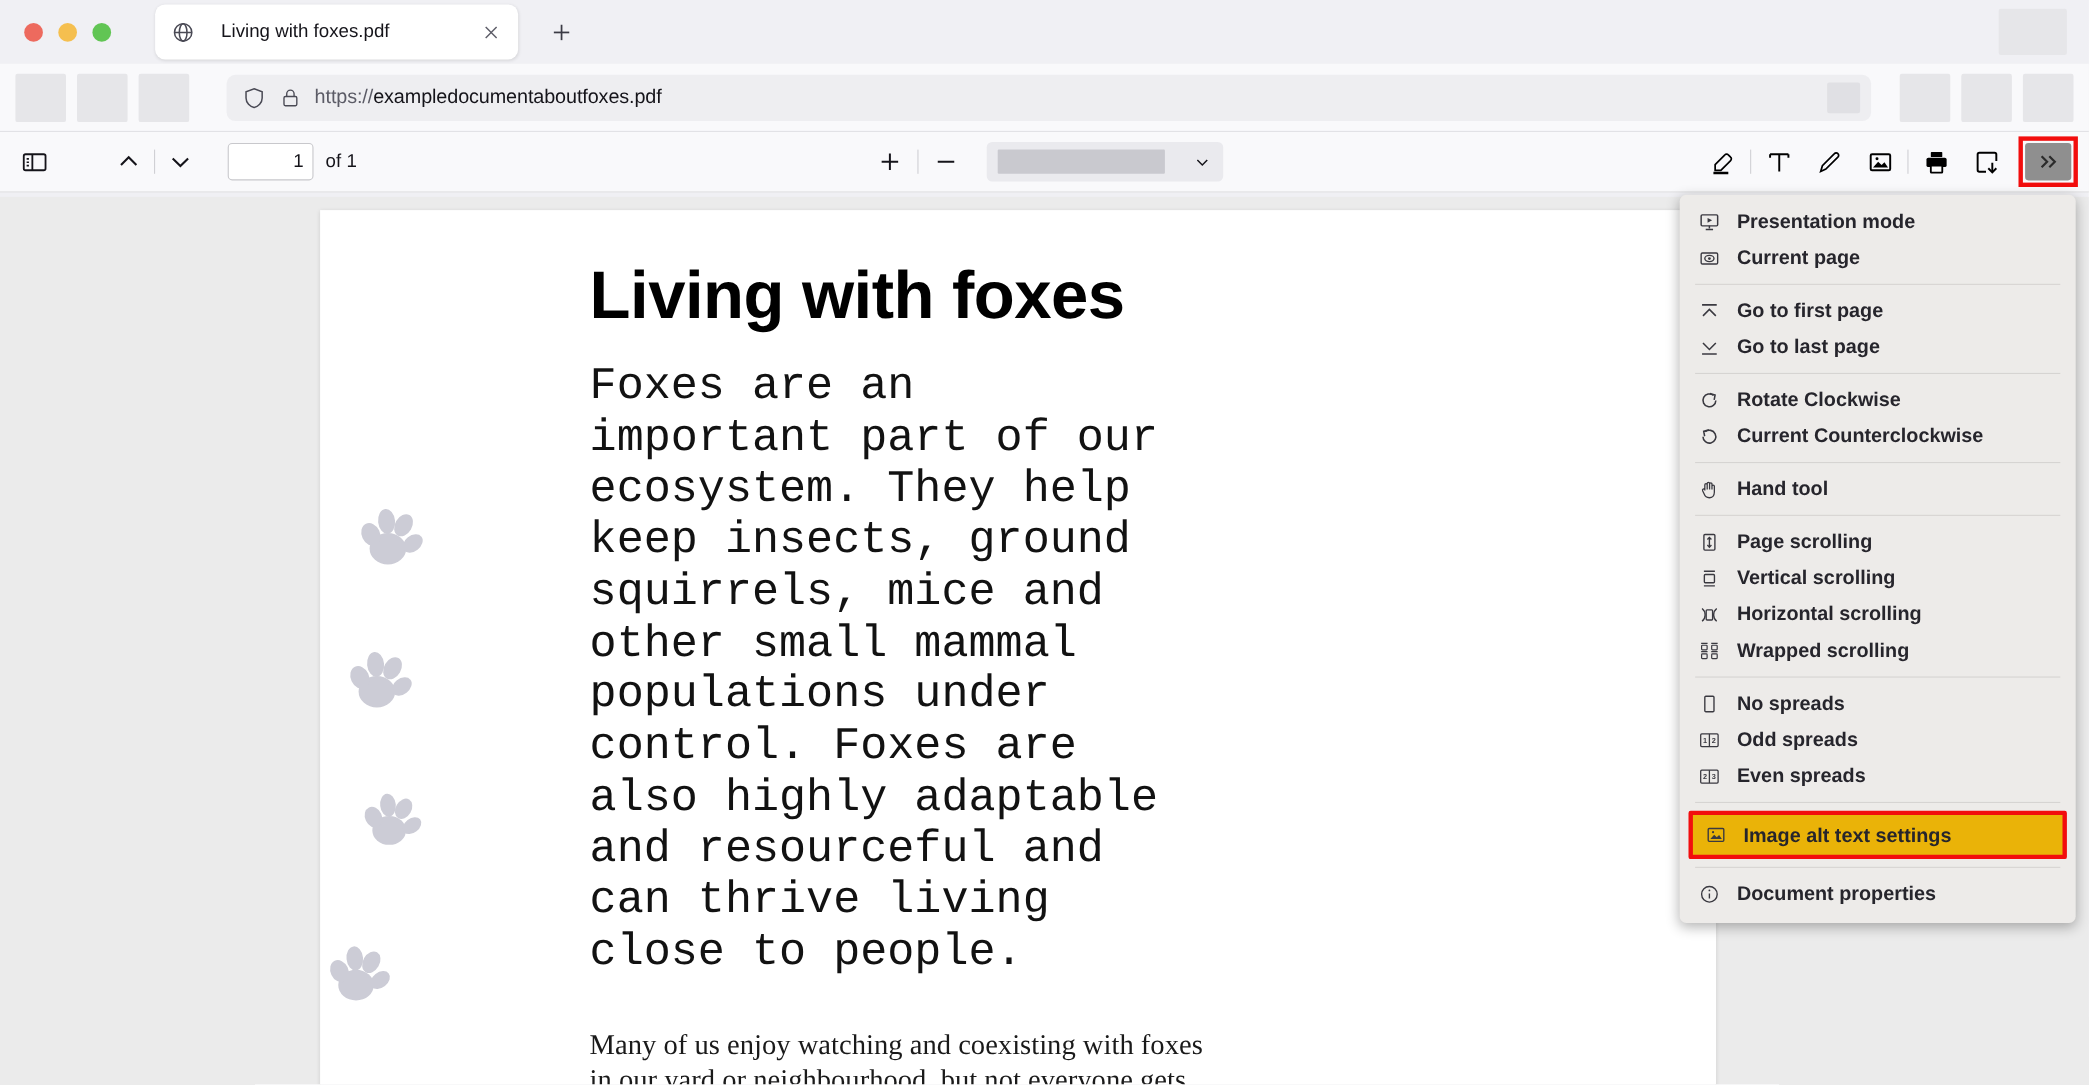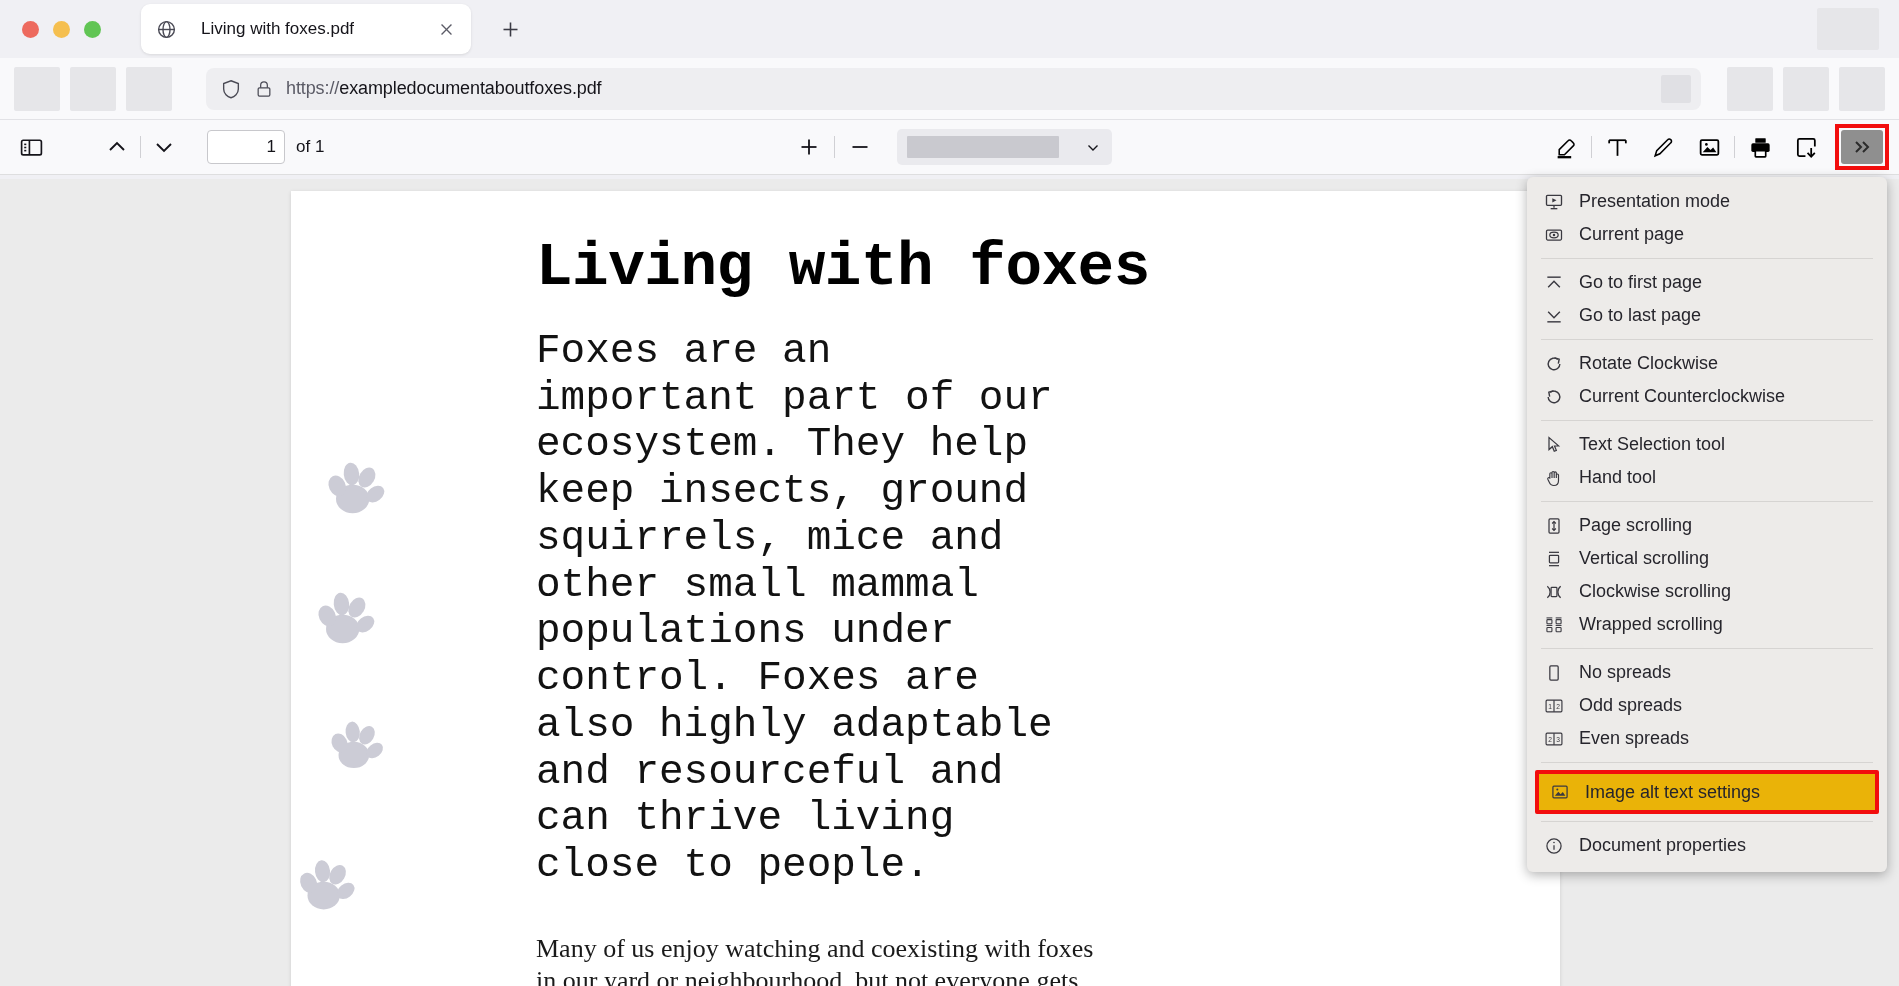--- a/index.html
+++ b/index.html
@@ -113,21 +113,21 @@
     position: absolute; top: 179px; left: 0; right: 0; bottom: 0;
     background: #ebebeb; overflow: hidden;
   }
   .page {
     position: absolute; left: 291px; top: 12px;
     width: 1269px; height: 1100px; background: #ffffff;
     box-shadow: 0 1px 4px rgba(0,0,0,0.12);
   }
   .doc-inner { padding: 42px 60px 0 100px; position: relative; }
   .doc-title {
-    font-family: Liberation Mono, monospace;
+    font-family: Liberation Sans, sans-serif;
     font-size: 61px; font-weight: bold; color: #000;
     letter-spacing: -0.5px; margin-bottom: 26px; margin-left: 145px;
   }
   .doc-lead {
     font-family: Liberation Mono, monospace;
     font-size: 41px; line-height: 1.14; color: #121212;
     margin-left: 145px; width: 540px;
   }
   .doc-body {
     font-family: "Liberation Serif", serif;
@@ -135,21 +135,21 @@
     margin-left: 145px; margin-top: 44px; width: 560px;
   }
   .paws { position: absolute; left: 26px; top: 150px; }
   .paw { position: absolute; opacity: 1; }
 
   
   .menu {
     position: absolute; right: 12px; top: 177px;
     width: 360px; background: #edebe9;
     border-radius: 6px; box-shadow: 0 3px 12px rgba(0,0,0,0.30);
-    padding: 8px 0 10px 0; z-index: 40;
+    padding: 8px 0 10px 0; z-index: 40; font-weight: bold;
   }
   .menu-item {
     display: flex; align-items: center; gap: 14px;
     padding: 4px 14px 4px 16px; height: 33px;
     font-size: 18px; color: #26252c; white-space: nowrap;
   }
   .menu-icon { width: 22px; height: 22px; flex: 0 0 22px; display:flex;align-items:center;justify-content:center; }
   .menu-sep { height: 1px; background: #d6d4d2; margin: 7px 14px; }
   .menu-item.highlight {
     background: #eab308; border: 4px solid #f20d0d;
@@ -445,28 +445,20 @@
           </svg>
         </span>
         <span>Current Counterclockwise</span>
       </div>
     </div>
     <div class="menu-sep"></div>
 
     <div>
       <div class="menu-item">
         <span class="menu-icon">
-          <svg width="20" height="20" viewBox="0 0 24 24" fill="none" stroke="#3a3940" stroke-width="1.5">
-            <path d="M6 3 L6 17.5 L10 14 L12.3 19.5 L14.8 18.4 L12.6 13.2 L17.5 13 Z"></path>
-          </svg>
-        </span>
-        <span>Text Selection tool</span>
-      </div>
-      <div class="menu-item">
-        <span class="menu-icon">
           <svg width="20" height="20" viewBox="0 0 24 24" fill="none" stroke="#3a3940" stroke-width="1.4">
             <path d="M7 13 V7 a1.3 1.3 0 0 1 2.6 0 V12 V5.5 a1.3 1.3 0 0 1 2.6 0 V12 V6 a1.3 1.3 0 0 1 2.6 0 V12 V8.5 a1.3 1.3 0 0 1 2.6 0 V15 c0 3.5 -2.2 6 -5.5 6 c-3.3 0 -4.9 -2 -5.6 -4 L4.6 13.4 a1.4 1.4 0 0 1 2.4 -1.4 Z"></path>
           </svg>
         </span>
         <span>Hand tool</span>
       </div>
     </div>
     <div class="menu-sep"></div>
 
     <div>
@@ -492,21 +484,21 @@
         <span>Vertical scrolling</span>
       </div>
       <div class="menu-item">
         <span class="menu-icon">
           <svg width="20" height="20" viewBox="0 0 24 24" fill="none" stroke="#3a3940" stroke-width="1.5">
             <path d="M4 5 a9 9 0 0 1 0 14"></path>
             <rect x="8.5" y="6.5" width="7" height="11" rx="1"></rect>
             <path d="M20 5 a9 9 0 0 0 0 14"></path>
           </svg>
         </span>
-        <span>Clockwise scrolling</span>
+        <span>Horizontal scrolling</span>
       </div>
       <div class="menu-item">
         <span class="menu-icon">
           <svg width="20" height="20" viewBox="0 0 24 24" fill="none" stroke="#3a3940" stroke-width="1.3">
             <line x1="3" y1="3.5" x2="10" y2="3.5"></line>
             <rect x="3.5" y="5.5" width="6" height="5" rx="0.8"></rect>
             <line x1="3" y1="12.5" x2="10" y2="12.5"></line>
             <line x1="14" y1="3.5" x2="21" y2="3.5"></line>
             <rect x="14.5" y="5.5" width="6" height="5" rx="0.8"></rect>
             <line x1="14" y1="12.5" x2="21" y2="12.5"></line>

